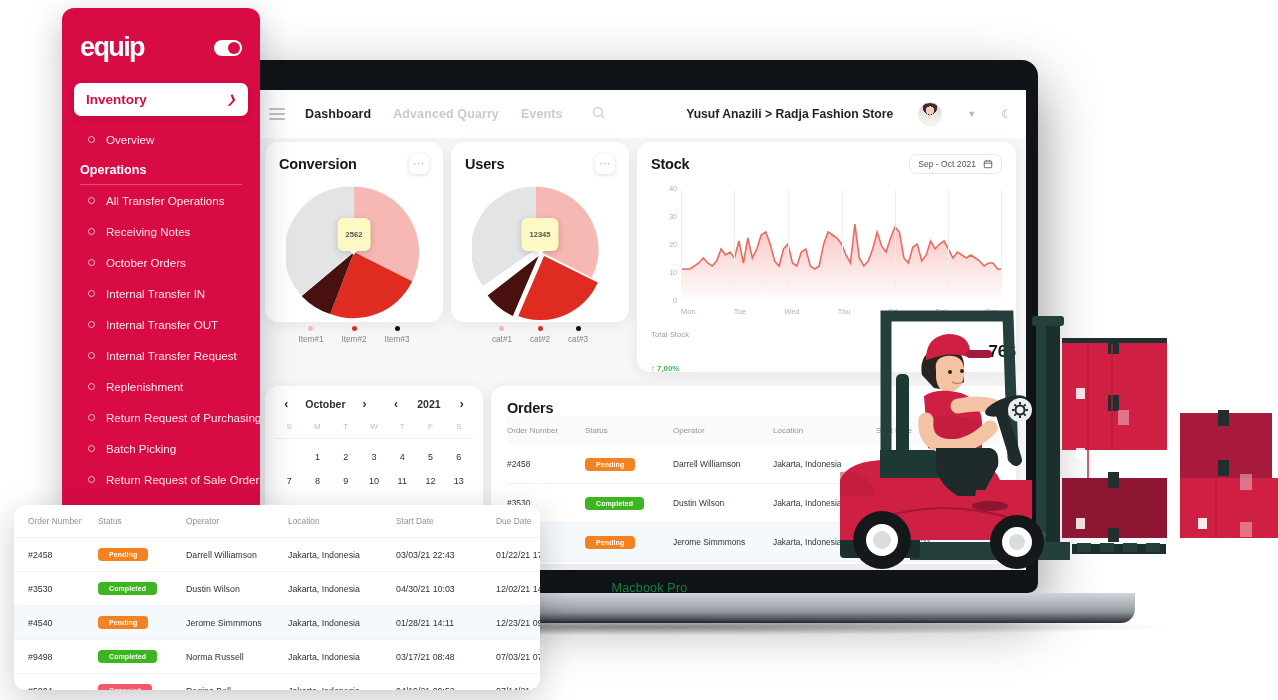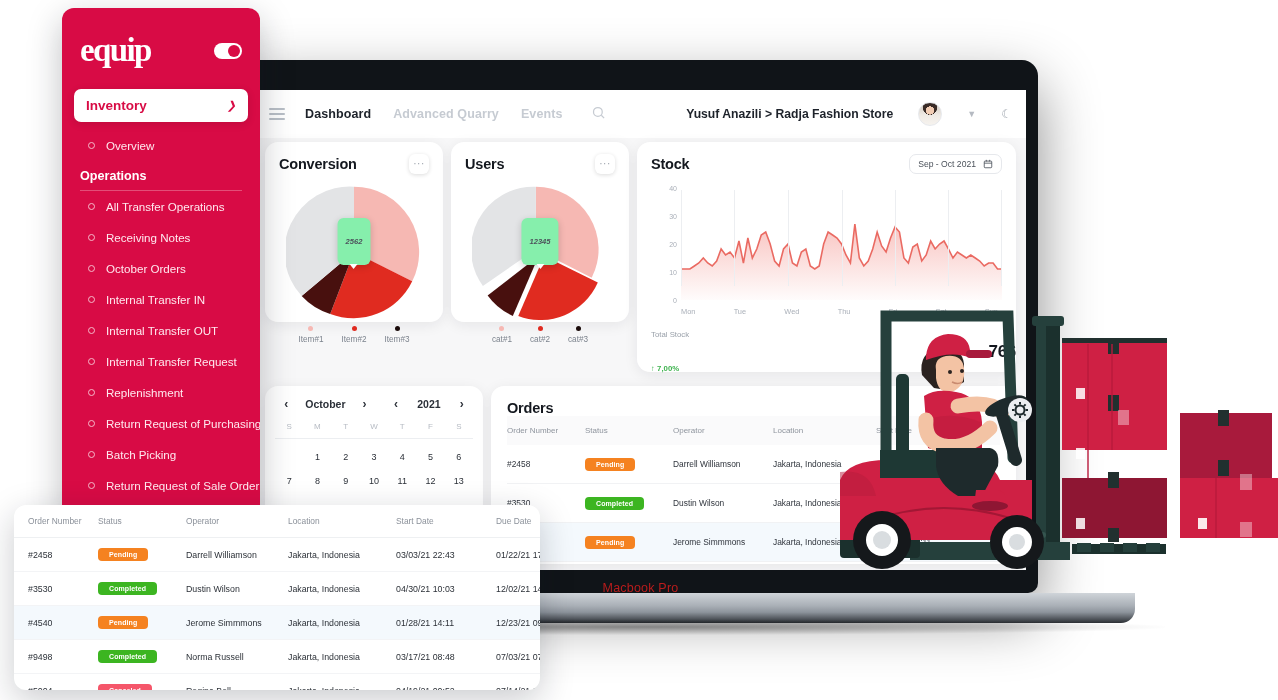--- a/index.html
+++ b/index.html
@@ -19,22 +19,22 @@
     border-radius: 16px 16px 10px 10px;
     box-shadow: 0 24px 60px rgba(0,0,0,.45);
   }
   .laptop-screen {
     position: absolute; left: 255px; top: 90px;
     width: 771px; height: 480px;
     background: #f7f7f8;
     overflow: hidden;
   }
   .laptop-label {
-    position: absolute; left: 243px; top: 581px; width: 795px;
-    text-align: center; color: #b91c1c; font-size: 12.5px; letter-spacing: .2px;
+    position: absolute; left: 252px; top: 581px; width: 795px;
+    text-align: center; color: #15803d; font-size: 12.5px; letter-spacing: .2px;
   }
   .laptop-base {
     position: absolute; left: 150px; top: 593px;
     width: 985px; height: 30px;
     background: linear-gradient(180deg,#cfd4d9 0%,#aab0b7 42%,#8d949c 64%,#2b2f34 100%);
     border-radius: 0 0 14px 14px;
   }
   .laptop-notch {
     position: absolute; left: 565px; top: 593px; width: 150px; height: 12px;
     background: linear-gradient(180deg,#8e949b,#b9bfc5);
@@ -79,22 +79,22 @@
   }
   .card-head { display:flex; align-items:center; justify-content:space-between; padding: 12px 14px 0 14px; }
 
   .legend { display:flex; justify-content:center; gap:18px; padding-top:6px; }
   .legend span { font-size:8.2px; color:#7c838d; display:flex; align-items:center; gap:4px;flex-direction:column; }
   .dot { width:5px; height:5px; border-radius:50%; display:inline-block; }
 
   .pie-wrap { position:relative; width:136px; height:136px; margin: 10px auto 0 auto; }
   .tooltip {
     position:absolute; left:50%; top:34px; transform:translateX(-50%);
-    background:#86efac; border-radius:6px; box-shadow:0 2px 7px rgba(0,0,0,.16);
-    font-size:7.6px; color:#4d535c; padding:19px 8px; white-space:nowrap; font-weight:600;font-style:italic;
+    background:#fef9c3; border-radius:6px; box-shadow:0 2px 7px rgba(0,0,0,.16);
+    font-size:7.6px; color:#4d535c; padding:12px 8px; white-space:nowrap; font-weight:600;
   }
   .tooltip:after{content:"";position:absolute;left:50%;bottom:-4px;margin-left:-4px;border-left:4px solid transparent;border-right:4px solid transparent;border-top:5px solid #fff;}
 
   
   .date-pill {
     display:flex; align-items:center; gap:7px; border:1px solid #e6e8ec; border-radius:7px;
     padding:4px 8px; font-size:8.6px; color:#4b515a; background:#fff;
   }
   .axis-y { position:absolute; left:8px; top:0; width:22px; height:112px; }
   .axis-y div { position:absolute; right:0; font-size:7px; color:#a9afb8; transform:translateY(-50%); }
@@ -136,21 +136,21 @@
   .ft .c3{width:108px;} .ft .c4{width:100px;} .ft .c5{width:100px;}
 
   
   .sidebar {
     position:absolute; left:62px; top:8px; width:198px; height:510px;
     background:#d80b45; border-radius:12px 12px 0 0;
     box-shadow: 0 12px 34px rgba(20,25,35,.28);
     overflow:hidden;
   }
   .sb-head { display:flex; align-items:center; justify-content:space-between; padding: 26px 18px 0 18px; }
-  .logo-eq { font-size:33px; font-weight:800; color:#fff; letter-spacing:-1.6px; line-height:1;font-family:Liberation Serif, serif; }
+  .logo-eq { font-size:27px; font-weight:800; color:#fff; letter-spacing:-1.6px; line-height:1; }
   .sb-toggle { width:28px; height:16px; border-radius:9px; background:#fff; position:relative; }
   .sb-toggle i { position:absolute; right:2px; top:2px; width:12px; height:12px; border-radius:50%; background:#d80b45; }
   .sb-active {
     margin: 22px 12px 0 12px; background:#fff; border-radius:7px;
     display:flex; align-items:center; justify-content:space-between;
     padding: 9px 12px; box-shadow: 0 2px 9px rgba(0,0,0,.12);
   }
   .sb-active span { font-size:13.5px; font-weight:700; color:#d80b45; }
   .sb-active i { color:#d80b45; font-size:11px; }
   .sb-item { display:flex; align-items:center; gap:11px; padding: 9px 0 9px 26px; }

